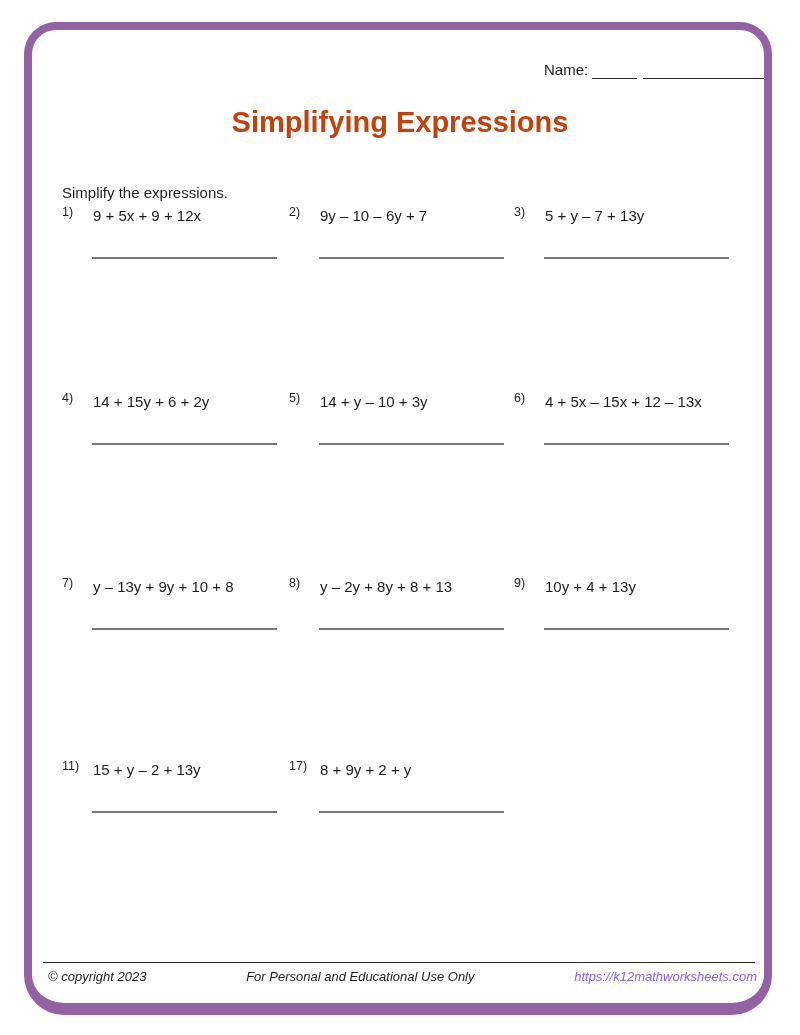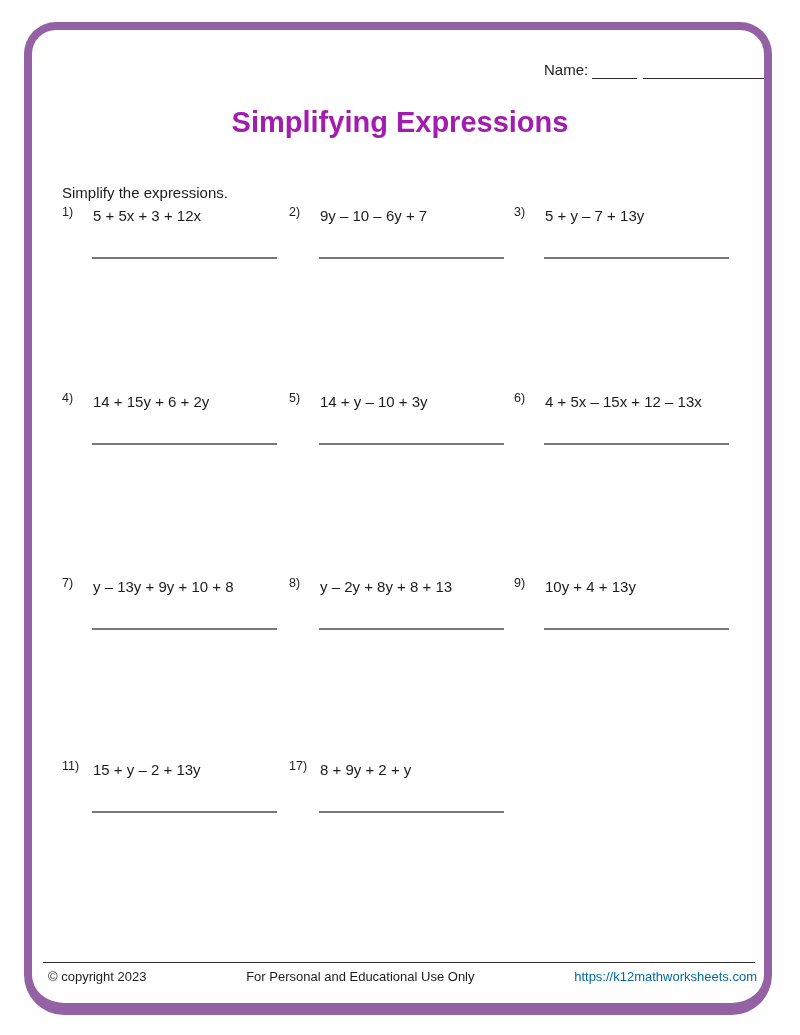--- a/index.html
+++ b/index.html
@@ -44,21 +44,21 @@
   .seg2 { width: 121px; margin-left: 6px; }
   .title {
     position: absolute;
     top: 106px;
     left: 0;
     width: 100%;
     text-align: center;
     font-size: 29px;
     font-weight: bold;
     letter-spacing: 0px;
-    color: #a21caf;
+    color: #c2410c;
   }
   .instruction {
     position: absolute;
     top: 184px;
     left: 62px;
     font-size: 15px;
   }
   
   .problem-row {
     position: absolute;
@@ -104,43 +104,44 @@
   .footer {
     position: absolute;
     top: 969px;
     left: 48px;
     width: 709px;
     display: flex;
     justify-content: space-between;
     align-items: baseline;
     font-size: 13px;
     color: #1c1c1c;
-  }
-  .footer-url { color: #0369a1; text-decoration: none; }
+    font-style: italic;
+  }
+  .footer-url { color: #8b5cf6; text-decoration: none; }
 </style>
 </head>
 <body>
 
 <div class="page">
   <div class="frame"></div>
 
   <div class="name-row">
     <span class="name-label">Name:</span>
     <span class="name-line-seg seg1"></span>
     <span class="name-line-seg seg2"></span>
   </div>
 
   <div class="title">Simplifying Expressions</div>
 
   <div class="instruction">Simplify the expressions.</div>
 
   <div class="problem-row row-1">
     <div class="cell">
       <span class="pnum">1)</span>
-      <span class="expr">5 + 5x + 3 + 12x</span>
+      <span class="expr">9 + 5x + 9 + 12x</span>
       <span class="answer-line"></span>
     </div>
     <div class="cell">
       <span class="pnum">2)</span>
       <span class="expr">9y – 10 – 6y + 7</span>
       <span class="answer-line"></span>
     </div>
     <div class="cell">
       <span class="pnum">3)</span>
       <span class="expr">5 + y – 7 + 13y</span>

